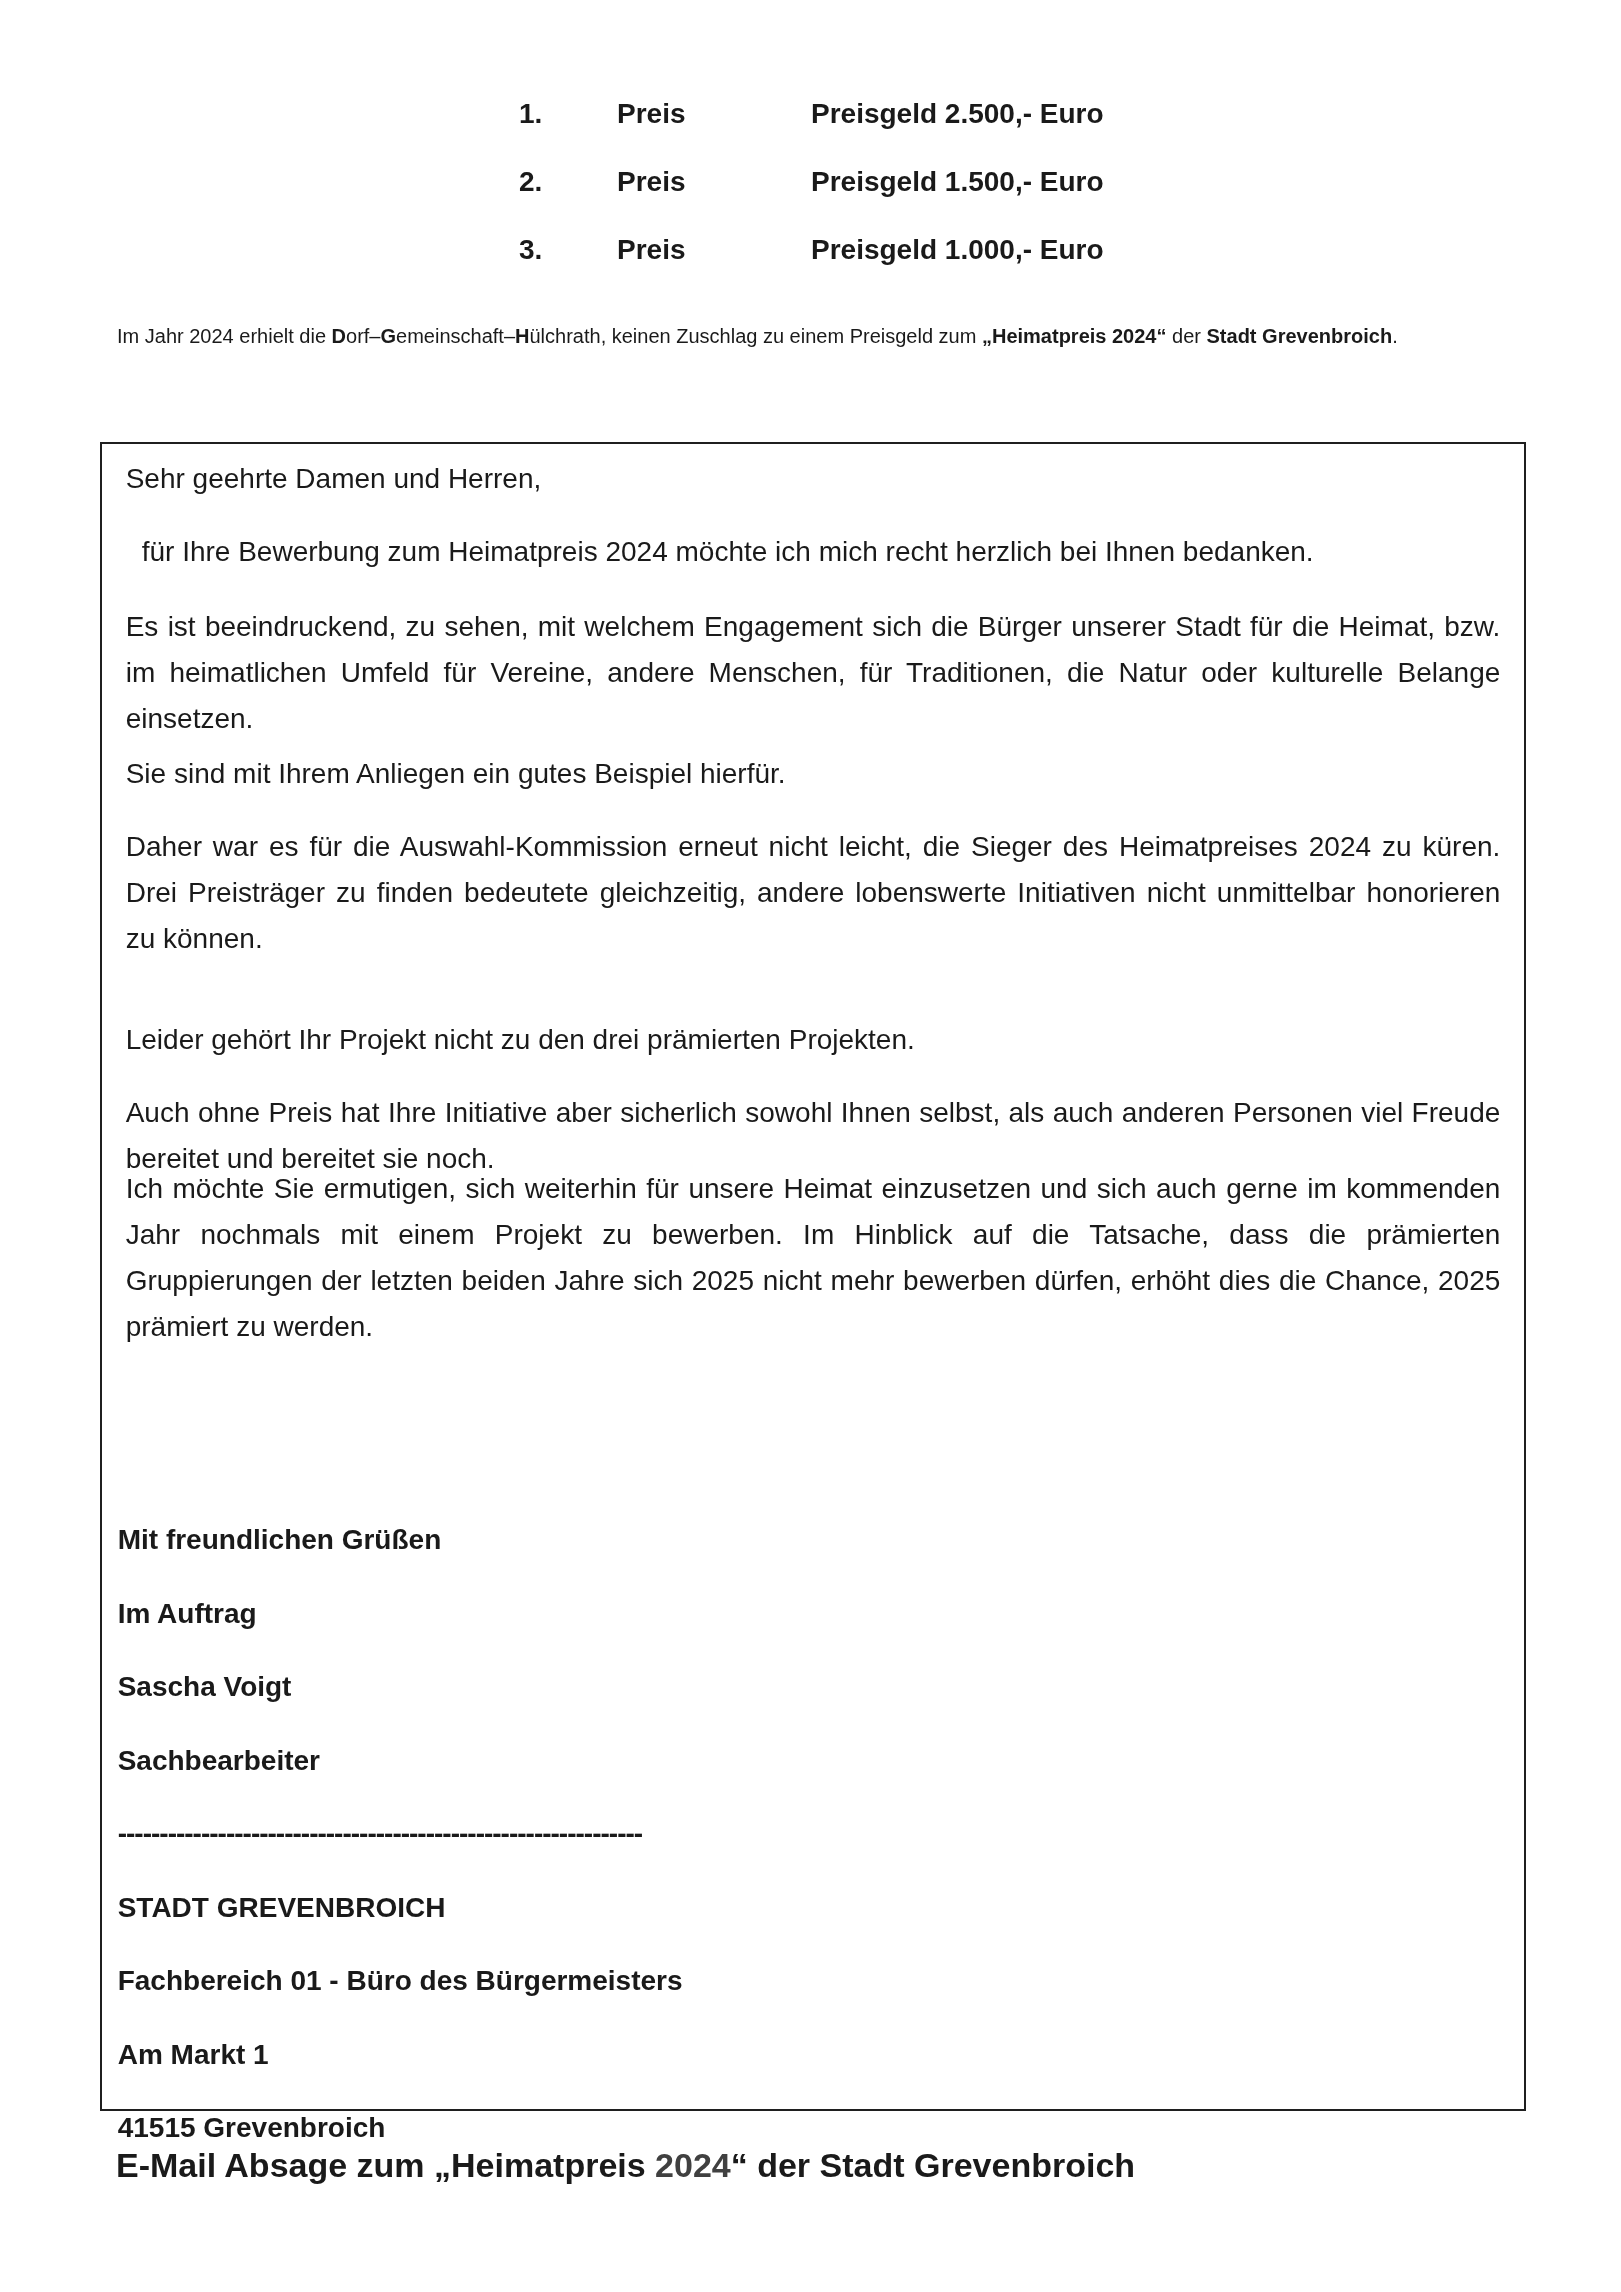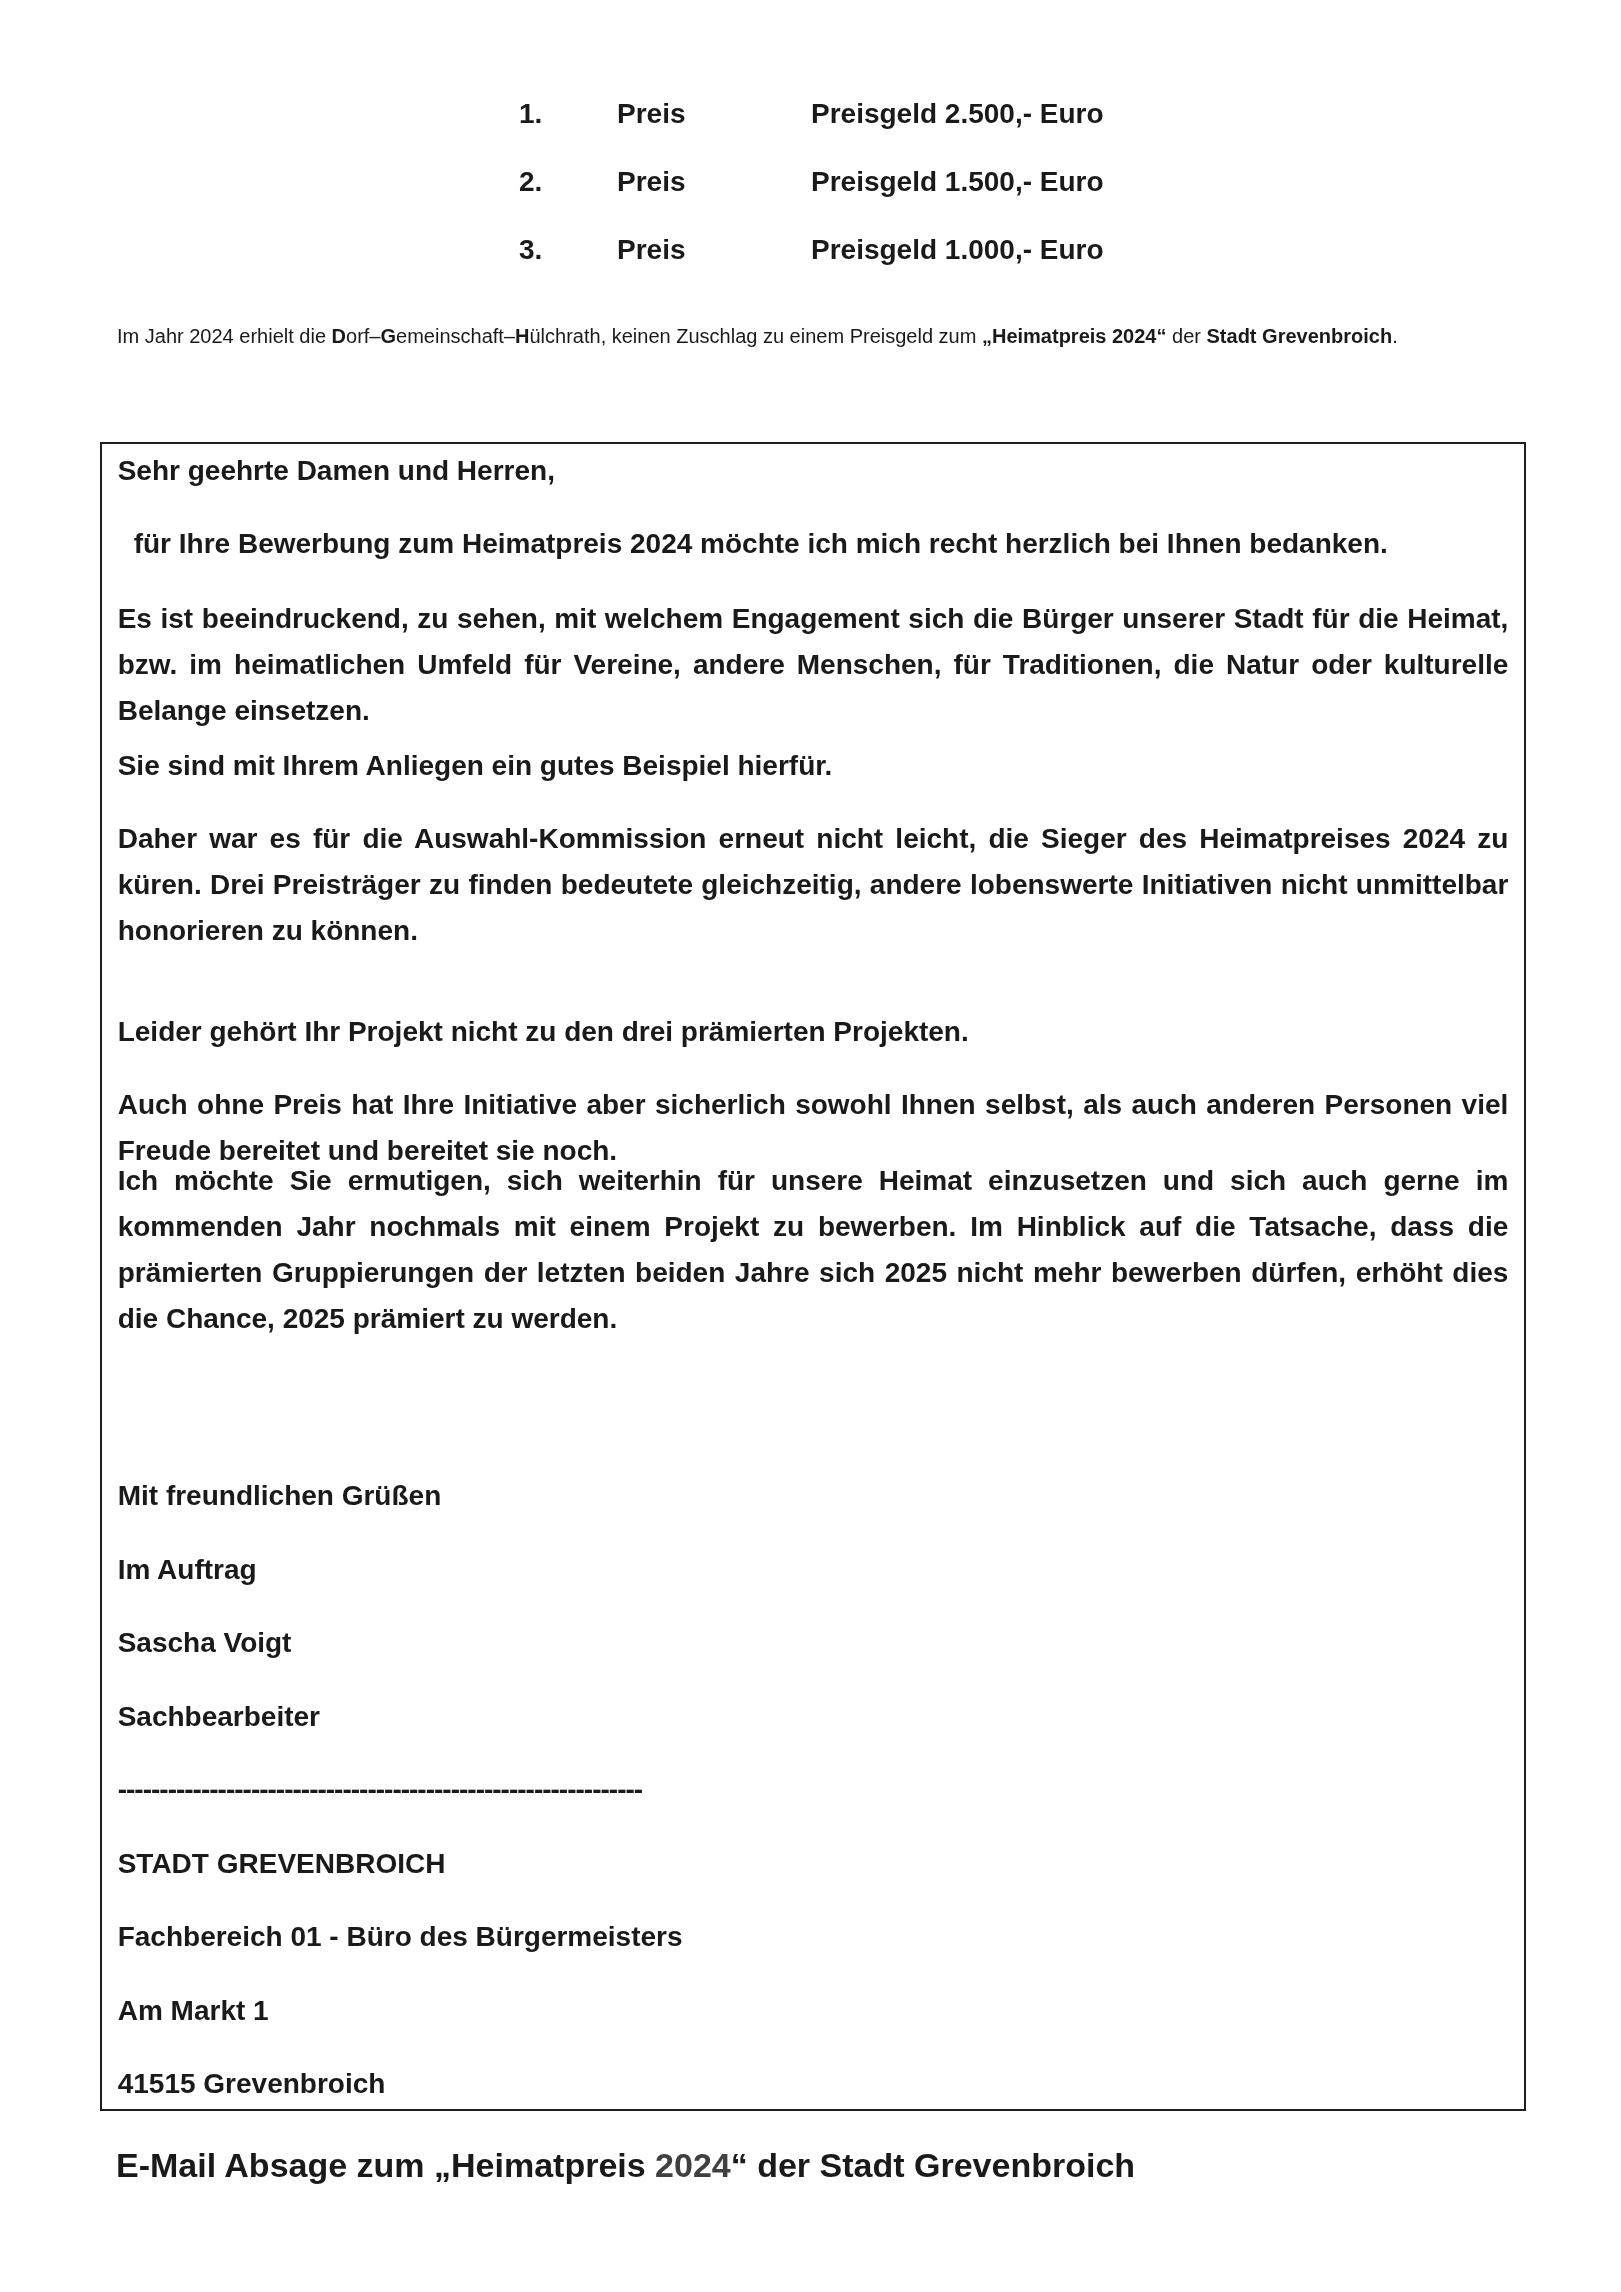--- a/index.html
+++ b/index.html
@@ -49,42 +49,43 @@
       border: 2.9px solid #1f1f1f;
       box-sizing: border-box;
     }
     .letter-inner {
       position: absolute;
       left: 15.7px;
       right: 15.7px;
       top: 0;
     }
     .para {
-      font-weight: bold;
+      font-weight: normal;
       font-size: 28px;
       line-height: 46px;
       text-align: justify;
-      margin: 0;
+      margin: 8px;
     }
     .para.last-left { text-align-last: left; }
     .p-greeting { position: absolute; top: 3.9px; left: 0; right: 0; }
     .p-thanks { position: absolute; top: 77px; left: 16px; right: 0; }
     .p-impressive { position: absolute; top: 152px; left: 0; right: 0; }
     .p-example { position: absolute; top: 299px; left: 0; right: 0; }
     .p-selection { position: absolute; top: 372px; left: 0; right: 0; }
     .p-sorry { position: absolute; top: 565px; left: 0; right: 0; }
     .p-initiative { position: absolute; top: 638px; left: 0; right: 0; }
     .p-encourage { position: absolute; top: 714px; left: 0; right: 0; }
     .sig-line {
       position: absolute;
       left: 0;
       font-weight: bold;
       font-size: 28px;
       line-height: 46px;
       white-space: nowrap;
+      margin-top: 44px;
     }
     .s1 { top: 1029px; }
     .s2 { top: 1103px; }
     .s3 { top: 1176px; }
     .s4 { top: 1250px; text-align: right; }
     .s5 { top: 1323px; letter-spacing: -1px; }
     .s6 { top: 1397px; }
     .s7 { top: 1470px; }
     .s8 { top: 1544px; }
     .s9 { top: 1617px; }

